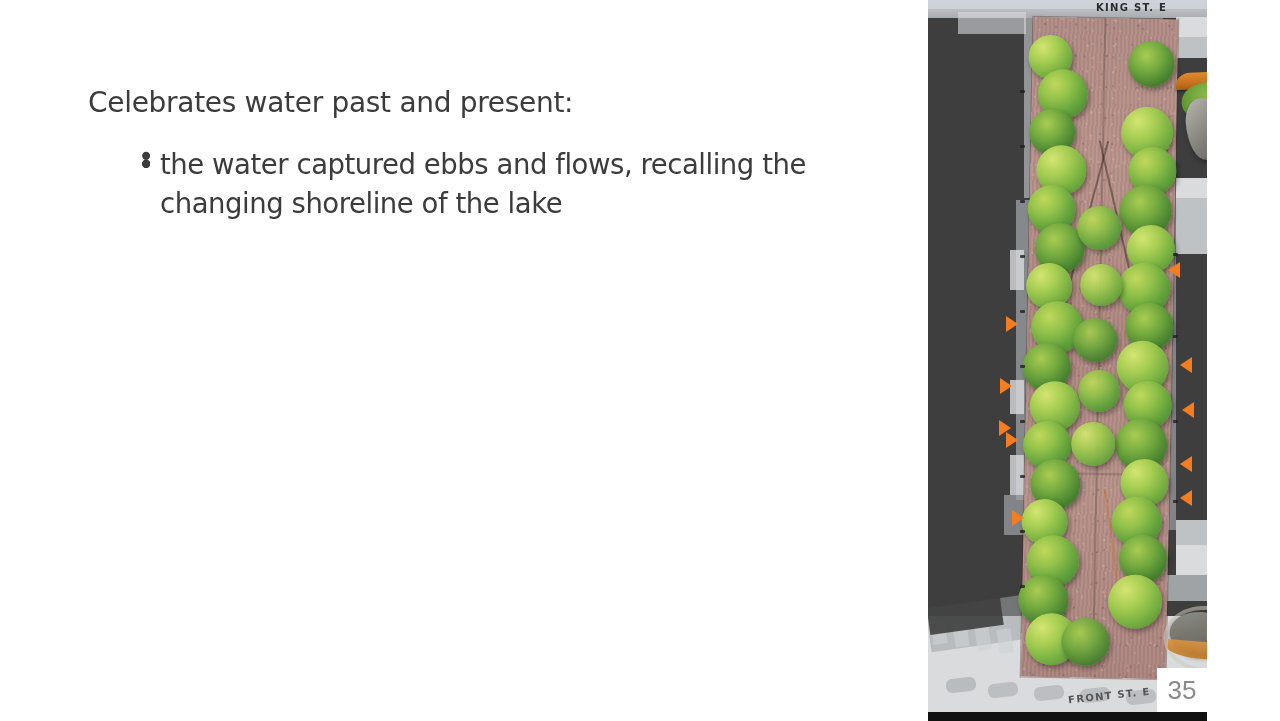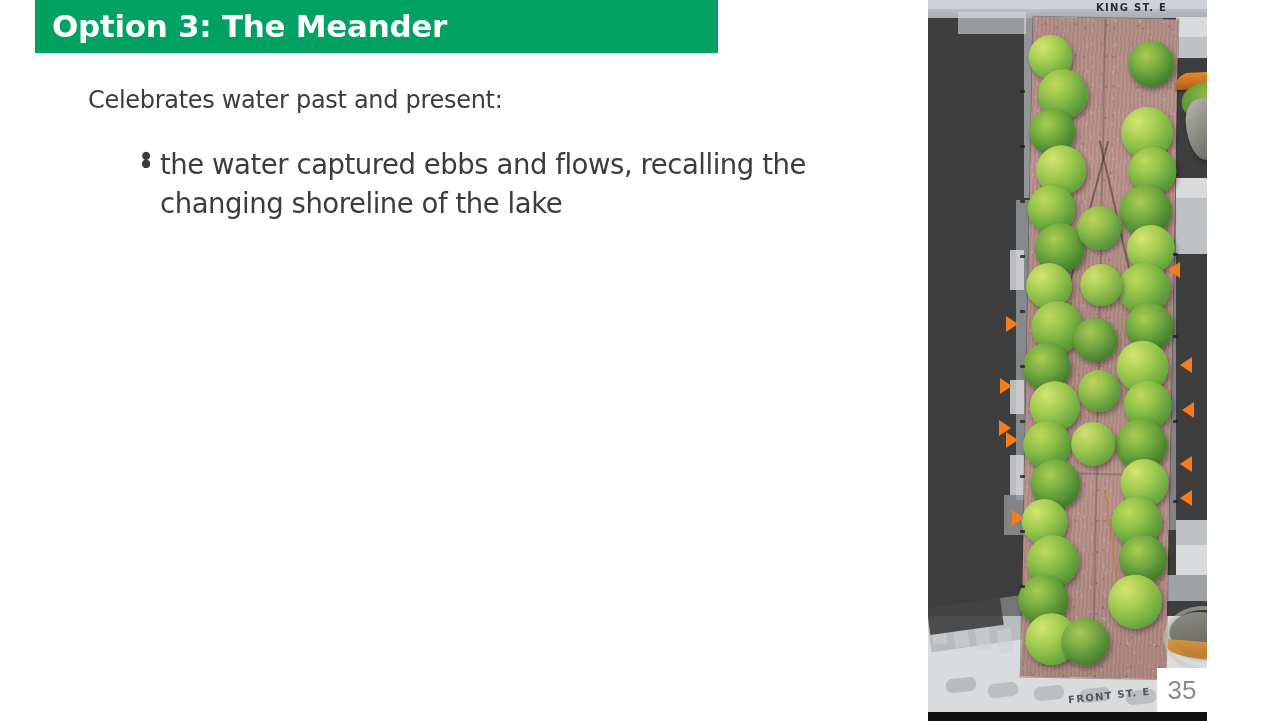--- a/index.html
+++ b/index.html
@@ -28,21 +28,21 @@
     line-height:1;
     white-space:nowrap;
   }
 
   
   .body-col{
     position:absolute;left:0;top:53px;width:928px;height:668px;
   }
   .lead{
     position:absolute;left:88px;top:33px;
-    font-size:24px;color:#3c3c3c;
+    font-size:28px;color:#3c3c3c;
     font-family:"DejaVu Sans", sans-serif;
     letter-spacing:-0.3px;
     white-space:nowrap;
   }
   .bullets{
     position:absolute;left:138px;top:84px;width:790px;
     margin:0;padding:0;list-style:none;
   }
   .bullet{
     position:relative;
@@ -203,23 +203,20 @@
     display:flex;align-items:center;justify-content:center;
     color:#8a8a8a;font-size:26px;
     font-family:"Liberation Sans", sans-serif;
   }
 </style>
 </head>
 <body>
 
 <div class="slide">
 
-  <div class="title-bar">
-    <div class="title-text">Option 3: The Meander</div>
-  </div>
 
   <div class="body-col">
 
     <div class="lead">Celebrates water past and present:</div>
 
     <ul class="bullets">
       <li class="bullet">
         <span class="bullet-dot">•</span>
       </li>
       <li class="bullet">

